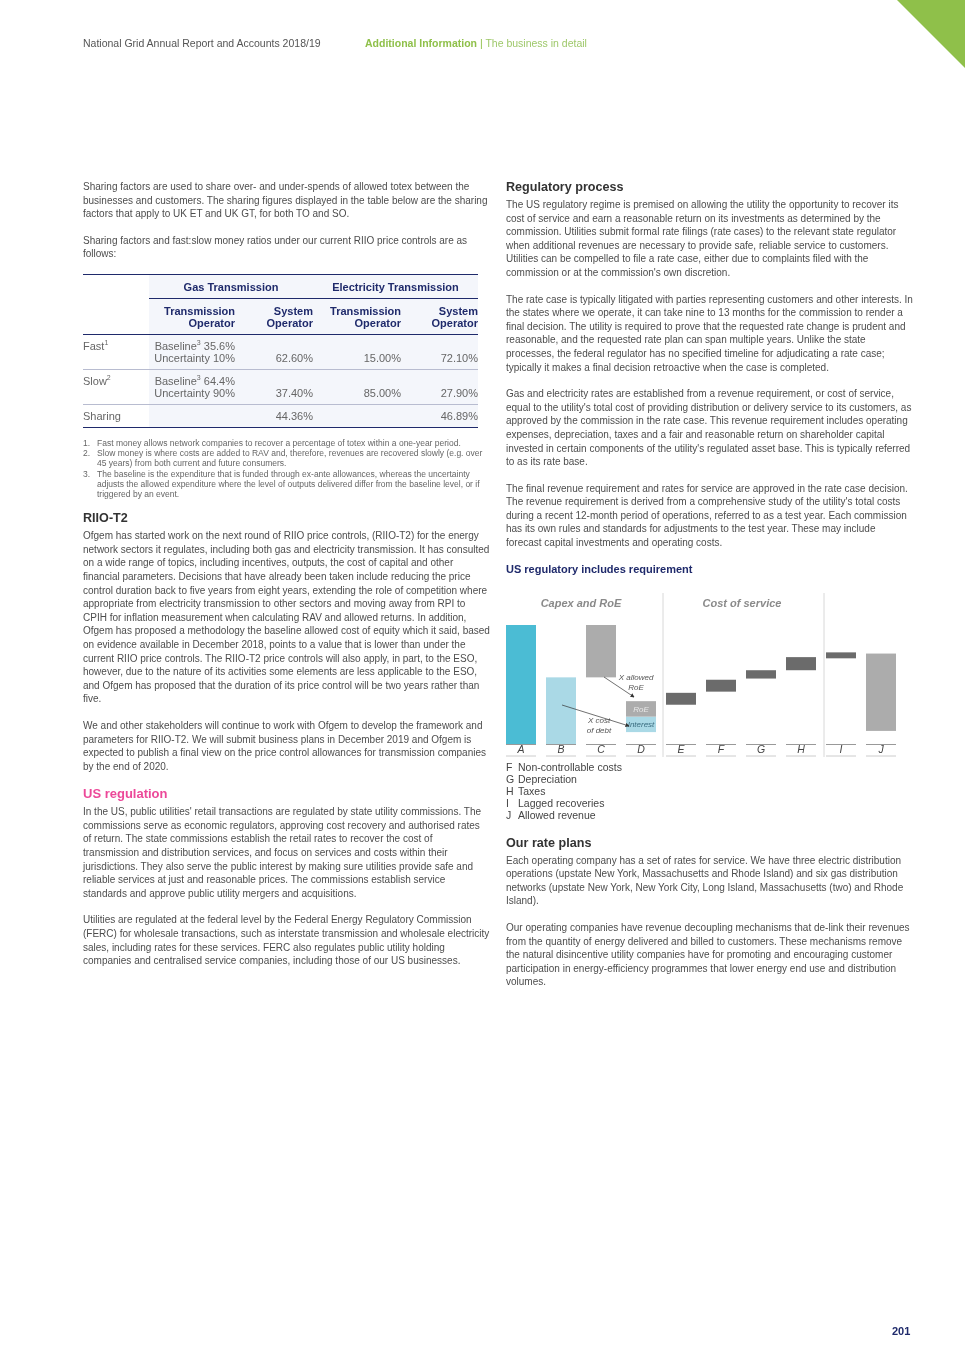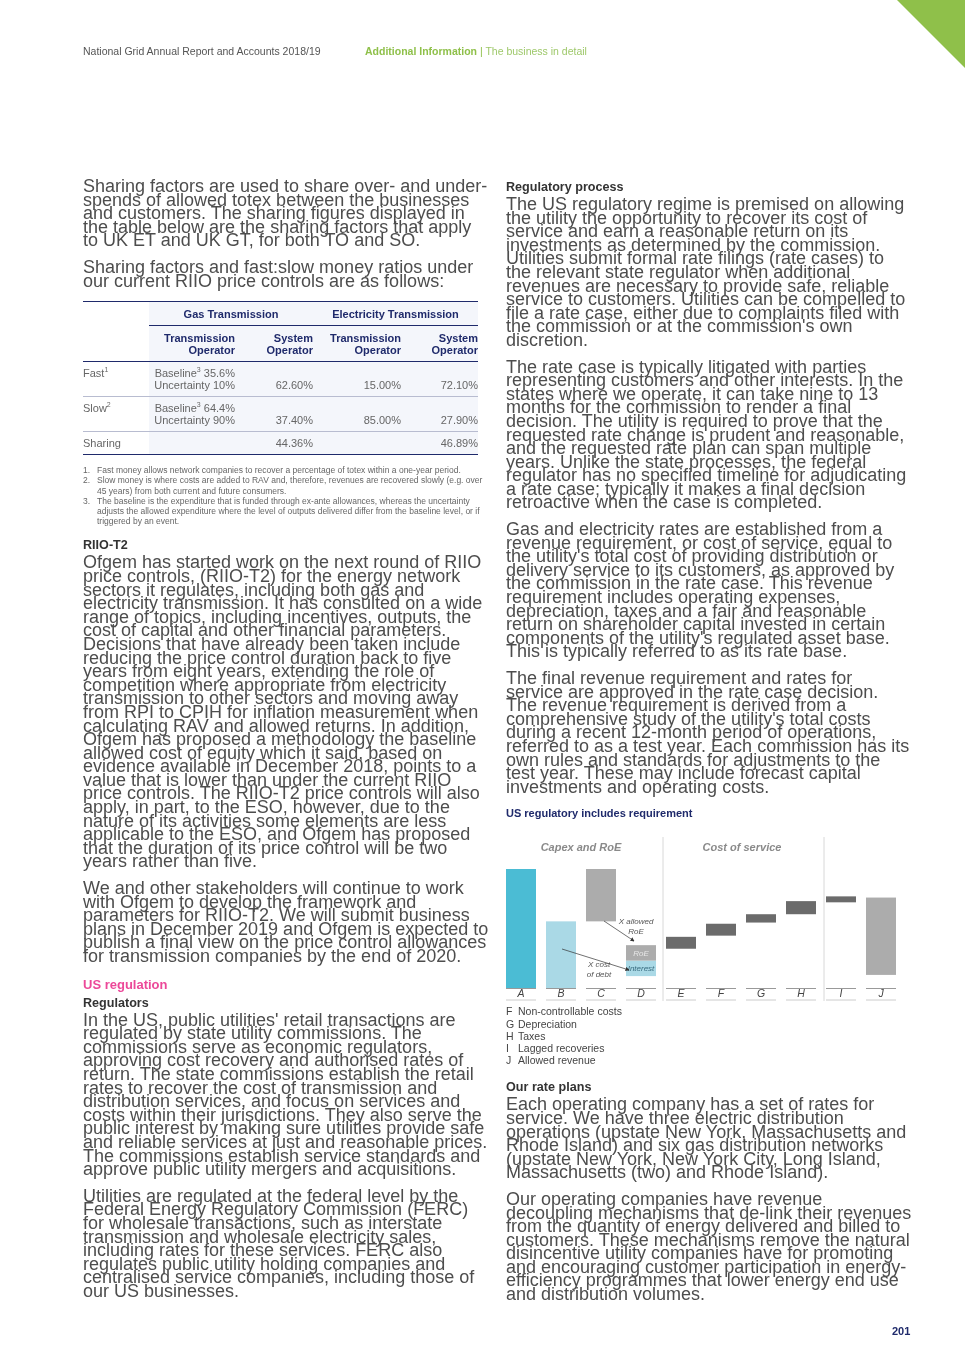--- a/index.html
+++ b/index.html
@@ -1,30 +1,30 @@
 <!DOCTYPE html>
 <html><head>
 <meta charset="utf-8">
 <style>
   * { box-sizing: border-box; margin: 0; padding: 0; }
   html, body { width: 965px; height: 1365px; background: #ffffff; }
   body { position: relative; font-family: "Liberation Sans", sans-serif; color: #4a4a4a; overflow: hidden; }
   .corner { position: absolute; right: 0; top: 0; width: 0; height: 0;
     border-top: 68px solid #8fc04a; border-left: 68px solid transparent; }
-  .header { position: absolute; top: 45px; left: 83px; font-size: 10.5px; color: #555; }
+  .header { position: absolute; top: 37px; left: 83px; font-size: 10.5px; color: #555; }
   .header .section { position: absolute; left: 282px; top: 0; white-space: nowrap; }
   .header .section b { color: #8fc04a; font-weight: bold; }
   .header .section .sep { color: #8fc04a; }
   .header .section .sub { color: #9ec86a; }
   .header .title { white-space: nowrap; }
 
   .col { position: absolute; top: 180px; width: 407px; }
   .col.left { left: 83px; }
   .col.right { left: 506px; }
-  p.body { font-size: 18px; line-height: 13.6px; color: #4d4d4d; margin-bottom: 13px; }
+  p.body { font-size: 10px; line-height: 13.6px; color: #4d4d4d; margin-bottom: 13px; }
   h3.sub { font-size: 12.6px; font-weight: bold; color: #333; margin-bottom: 4px; }
   h2.sec { font-size: 13px; font-weight: bold; color: #ec4899; margin: 4px 0 4px; }
   h4.chart-title { font-size: 11px; font-weight: bold; color: #1f2a6b; margin: 2px 0 10px; }
 
   table.sf { width: 395px; border-collapse: collapse; font-size: 11px; margin-top: 0; }
   table.sf td, table.sf th { padding: 2px 0; }
   table.sf .grp th { color: #1f2a6b; font-weight: bold; font-size: 11px; text-align: center; padding: 6px 0 5px; border-top: 1.5px solid #1f2a6b; border-bottom: 1.5px solid #1f2a6b; }
   table.sf .grp th.blank { border-bottom: none; background: #fff; }
   table.sf .sub th { color: #1f2a6b; font-weight: bold; font-size: 11px; text-align: right; line-height: 12px; padding: 6px 0 5px; border-bottom: 1.5px solid #1f2a6b; }
   table.sf .sub th.blank { border-bottom: 1.5px solid #1f2a6b; }
@@ -108,21 +108,20 @@
     <li><span class="num">1.</span><span>Fast money allows network companies to recover a percentage of totex within a one-year period.</span></li>
     <li><span class="num">2.</span><span>Slow money is where costs are added to RAV and, therefore, revenues are recovered slowly (e.g. over 45 years) from both current and future consumers.</span></li>
     <li><span class="num">3.</span><span>The baseline is the expenditure that is funded through ex-ante allowances, whereas the uncertainty adjusts the allowed expenditure where the level of outputs delivered differ from the baseline level, or if triggered by an event.</span></li>
   </ol>
 
   <h3 class="sub">RIIO-T2</h3>
   <p class="body">Ofgem has started work on the next round of RIIO price controls, (RIIO-T2) for the energy network sectors it regulates, including both gas and electricity transmission. It has consulted on a wide range of topics, including incentives, outputs, the cost of capital and other financial parameters. Decisions that have already been taken include reducing the price control duration back to five years from eight years, extending the role of competition where appropriate from electricity transmission to other sectors and moving away from RPI to CPIH for inflation measurement when calculating RAV and allowed returns. In addition, Ofgem has proposed a methodology the baseline allowed cost of equity which it said, based on evidence available in December 2018, points to a value that is lower than under the current RIIO price controls. The RIIO-T2 price controls will also apply, in part, to the ESO, however, due to the nature of its activities some elements are less applicable to the ESO, and Ofgem has proposed that the duration of its price control will be two years rather than five.</p>
   <p class="body">We and other stakeholders will continue to work with Ofgem to develop the framework and parameters for RIIO-T2. We will submit business plans in December 2019 and Ofgem is expected to publish a final view on the price control allowances for transmission companies by the end of 2020.</p>
 
   <h2 class="sec">US regulation</h2>
-  <h3 class="sub">Regulators</h3>
   <p class="body">In the US, public utilities' retail transactions are regulated by state utility commissions. The commissions serve as economic regulators, approving cost recovery and authorised rates of return. The state commissions establish the retail rates to recover the cost of transmission and distribution services, and focus on services and costs within their jurisdictions. They also serve the public interest by making sure utilities provide safe and reliable services at just and reasonable prices. The commissions establish service standards and approve public utility mergers and acquisitions.</p>
   <p class="body">Utilities are regulated at the federal level by the Federal Energy Regulatory Commission (FERC) for wholesale transactions, such as interstate transmission and wholesale electricity sales, including rates for these services. FERC also regulates public utility holding companies and centralised service companies, including those of our US businesses.</p>
 </div>
 
 <div class="col right">
   <h3 class="sub">Regulatory process</h3>
   <p class="body">The US regulatory regime is premised on allowing the utility the opportunity to recover its cost of service and earn a reasonable return on its investments as determined by the commission. Utilities submit formal rate filings (rate cases) to the relevant state regulator when additional revenues are necessary to provide safe, reliable service to customers. Utilities can be compelled to file a rate case, either due to complaints filed with the commission or at the commission's own discretion.</p>
   <p class="body">The rate case is typically litigated with parties representing customers and other interests. In the states where we operate, it can take nine to 13 months for the commission to render a final decision. The utility is required to prove that the requested rate change is prudent and reasonable, and the requested rate plan can span multiple years. Unlike the state processes, the federal regulator has no specified timeline for adjudicating a rate case; typically it makes a final decision retroactive when the case is completed.</p>
   <p class="body">Gas and electricity rates are established from a revenue requirement, or cost of service, equal to the utility's total cost of providing distribution or delivery service to its customers, as approved by the commission in the rate case. This revenue requirement includes operating expenses, depreciation, taxes and a fair and reasonable return on shareholder capital invested in certain components of the utility's regulated asset base. This is typically referred to as its rate base.</p>
   <p class="body">The final revenue requirement and rates for service are approved in the rate case decision. The revenue requirement is derived from a comprehensive study of the utility's total costs during a recent 12-month period of operations, referred to as a test year. Each commission has its own rules and standards for adjustments to the test year. These may include forecast capital investments and operating costs.</p>

